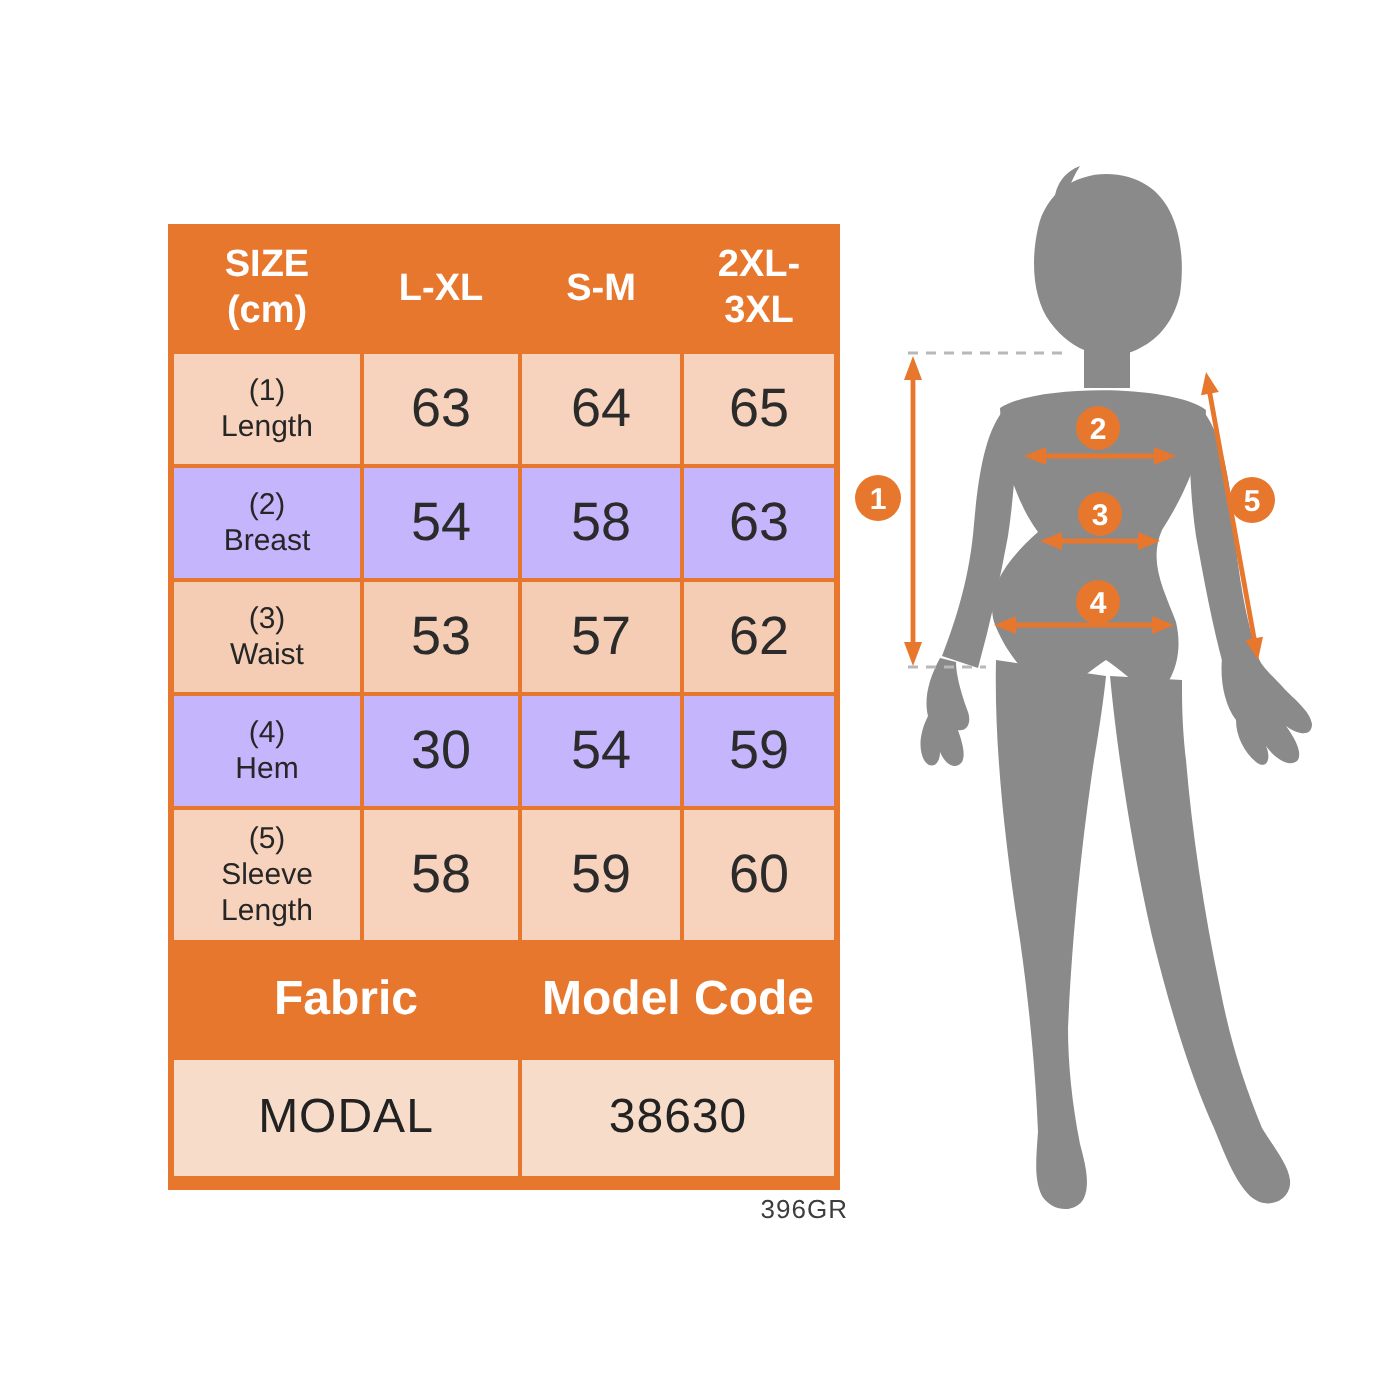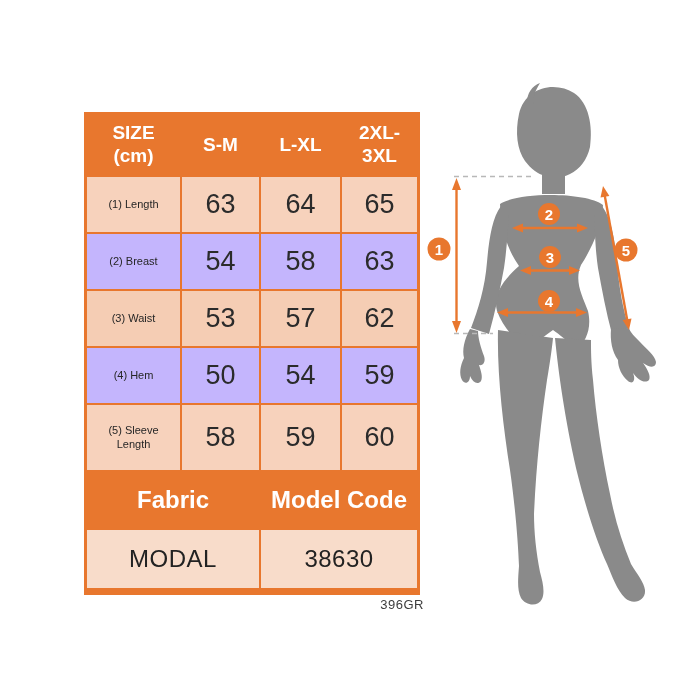--- a/index.html
+++ b/index.html
@@ -18,62 +18,62 @@
     background:#e8772e;                 
     border:3px solid #e8772e;
     border-bottom-width:7px;
   }
   .cell{display:flex;align-items:center;justify-content:center;
         text-align:center;line-height:1.2;}
   .th{background:#e8772e;color:#ffffff;font-weight:bold;font-size:19px;padding:0 5px;}
   .rowA{background:#f7d2bc;}
   .rowB{background:#c4b5fd;}
   .rowC{background:#f5cdb4;}
-  .label{font-size:11px;color:#262626;padding:0 20px;}
+  .label{font-size:15px;color:#262626;padding:0 20px;}
   .val{font-size:27px;color:#2b2b2b;}
   .band{background:#e8772e;color:#ffffff;font-weight:bold;font-size:24px;grid-column:span 2;}
   .wide{grid-column:span 2;background:#f8dcca;font-size:24px;color:#222222;letter-spacing:0.5px;}
 
   .footnote{position:absolute;left:84px;top:597px;width:340px;text-align:right;
             font-size:13px;color:#3d3d3d;letter-spacing:0.5px;}
 
   
   .figure-svg{position:absolute;left:418px;top:75px;}
   .marker-num{font-family:"Liberation Sans", sans-serif;font-size:15px;font-weight:bold;
               fill:#ffffff;text-anchor:middle;}
 </style>
 </head>
 <body>
 
 <div class="canvas">
 
   <div class="size-table">
 
     <div class="cell th">SIZE (cm)</div>
+    <div class="cell th">L-XL</div>
     <div class="cell th">S-M</div>
-    <div class="cell th">L-XL</div>
     <div class="cell th">2XL-3XL</div>
 
     <div class="cell label rowA">(1) Length</div>
     <div class="cell val rowA">63</div>
     <div class="cell val rowA">64</div>
     <div class="cell val rowA">65</div>
 
     <div class="cell label rowB">(2) Breast</div>
     <div class="cell val rowB">54</div>
     <div class="cell val rowB">58</div>
     <div class="cell val rowB">63</div>
 
     <div class="cell label rowC">(3) Waist</div>
     <div class="cell val rowC">53</div>
     <div class="cell val rowC">57</div>
     <div class="cell val rowC">62</div>
 
     <div class="cell label rowB">(4) Hem</div>
-    <div class="cell val rowB">50</div>
+    <div class="cell val rowB">30</div>
     <div class="cell val rowB">54</div>
     <div class="cell val rowB">59</div>
 
     <div class="cell label rowA">(5) Sleeve Length</div>
     <div class="cell val rowA">58</div>
     <div class="cell val rowA">59</div>
     <div class="cell val rowA">60</div>
 
     <div class="cell band">Fabric</div>
     <div class="cell band">Model Code</div>

